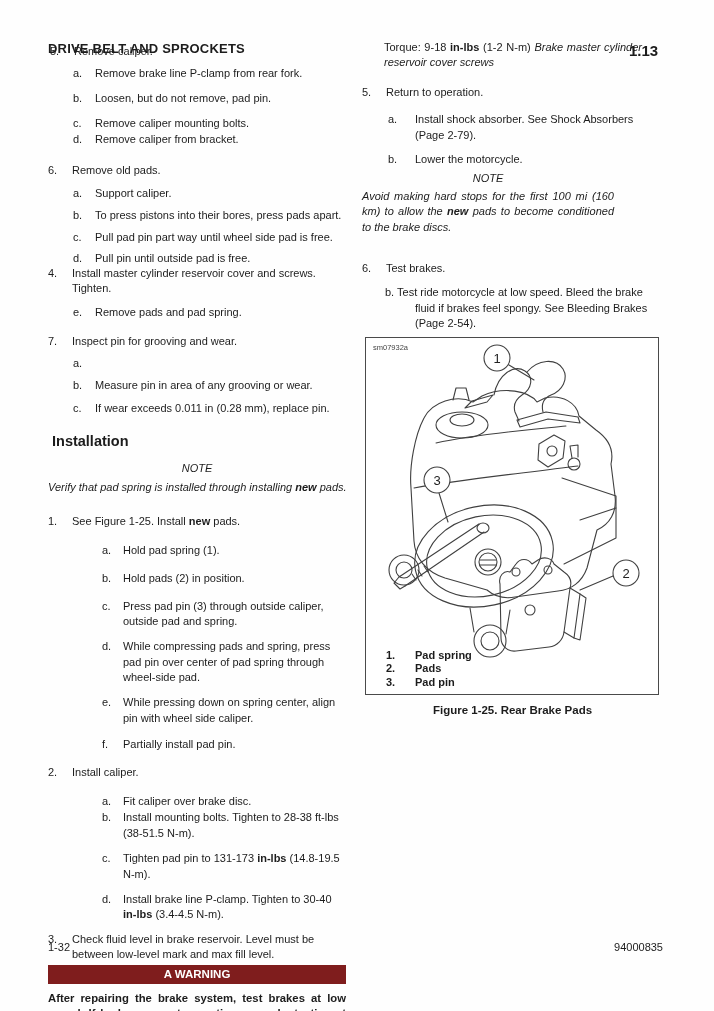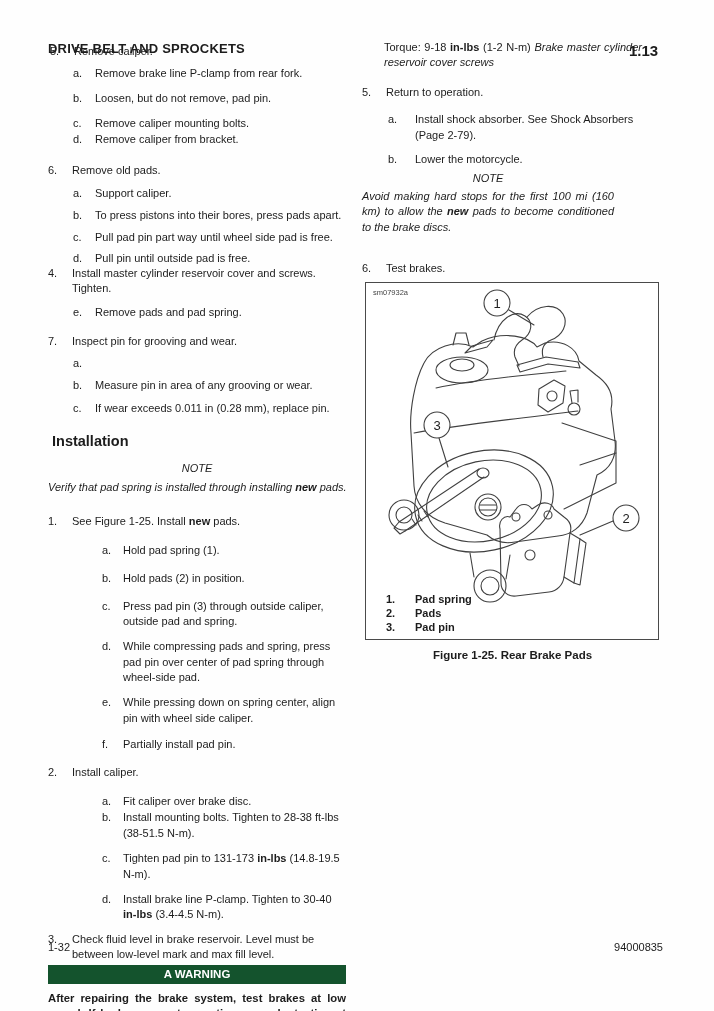--- a/index.html
+++ b/index.html
@@ -21,21 +21,21 @@
   .ghost>.lbl{flex:0 0 24px;}
   .page-title{position:absolute;left:0;top:0;margin:0;font-size:13px;font-weight:bold;
               letter-spacing:.2px;white-space:nowrap;}
   .sec-heading{font-size:14.5px;font-weight:bold;margin:4px;}
   .note-label{text-align:center;font-style:italic;}
   .note-label-r{width:252px;text-align:center;font-style:italic;}
   .verify{font-style:italic;white-space:nowrap;}
   .rnote{width:252px;text-align:justify;font-style:italic;}
   .torque{margin-left:22px;width:258px;text-align:justify;}
   .hang{margin-left:53px;text-indent:-30px;}
-  .warn-banner{background:#14532d;color:#fff;font-weight:bold;text-align:center;
+  .warn-banner{background:#7f1d1d;color:#fff;font-weight:bold;text-align:center;
                font-size:11.5px;padding:1px 0 2px;}
   .warn-text{font-weight:bold;text-align:justify;line-height:1.36;font-size:11.3px;}
   .secnum{position:absolute;left:629px;top:42px;font-weight:bold;font-size:15px;}
   .fig{position:relative;width:292px;height:356px;border:1px solid #4a4a4a;margin-left:3px;background:#fff;}
   .fig-id{position:absolute;top:5px;left:7px;font-size:7.5px;color:#454545;}
   .legend{position:absolute;left:20px;bottom:5px;font-weight:bold;font-size:11px;}
   .legend .row{display:flex;line-height:1.24;}
   .legend .num{flex:0 0 29px;}
   .fig-caption{text-align:center;font-weight:bold;font-size:11.5px;margin-top:7px;}
   .footer-left{position:absolute;left:48px;top:941px;font-size:11px;}
@@ -200,20 +200,21 @@
       <span class="txt">Lower the motorcycle.</span>
     </div>
 
     <div class="note-label-r" style="margin-top:4px">NOTE</div>
     <div class="rnote" style="margin-top:2px"><span>Avoid making hard stops for the first 100 mi (160 km) to allow the </span><b>new</b><span> pads to become conditioned to the brake discs.</span></div>
 
     <div class="step" style="margin-top:26px">
       <span class="lbl">6.</span>
       <span class="txt">Test brakes.</span>
     </div>
+    <div class="hang" style="margin-top:9px"><span>b.</span> <span>Test ride motorcycle at low speed. Bleed the brake fluid if brakes feel spongy. See Bleeding Brakes (Page 2-54).</span></div>
 
     <div class="fig" style="margin-top:6px">
       <svg class="drawing" width="292" height="356" viewBox="0 0 292 356" fill="none" stroke="#404040" stroke-width="1.1" stroke-linecap="round" stroke-linejoin="round">
 
         <g>
           <path d="M128,57 C132,36 148,26 159,33 C168,39 166,51 156,57 C150,61 147,67 149,74 L153,83"></path>
           <path d="M161,34 C172,21 190,20 197,31 C203,41 196,53 185,57 C178,60 175,66 177,74"></path>
           <path d="M127,57 L106,63 L99,70 L121,64 Z"></path>
           <path d="M151,82 L180,74 L212,79 L214,85 L182,81 L154,89 Z"></path>
         </g>

